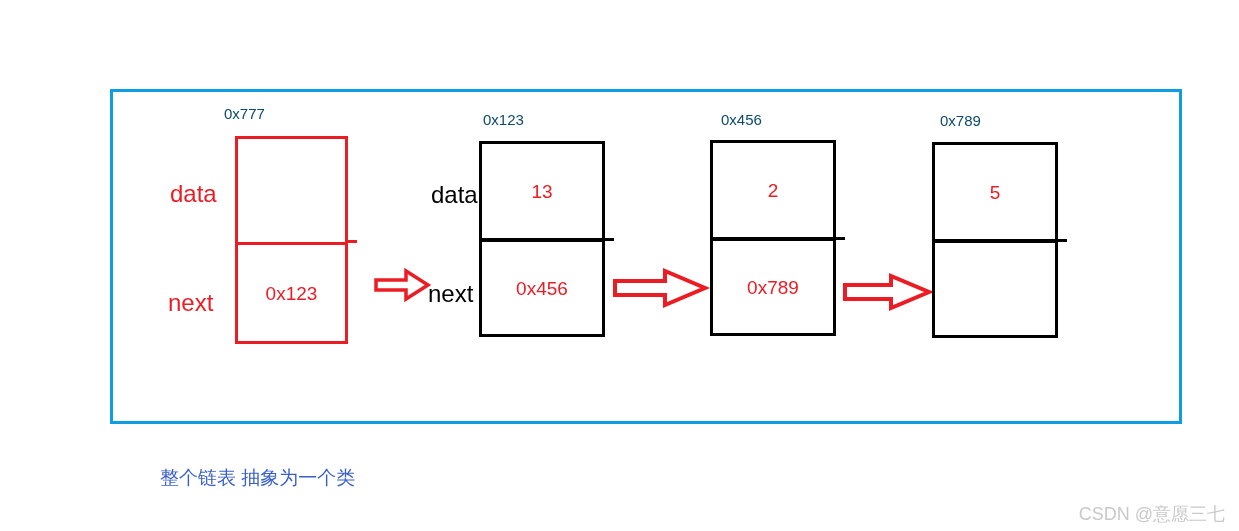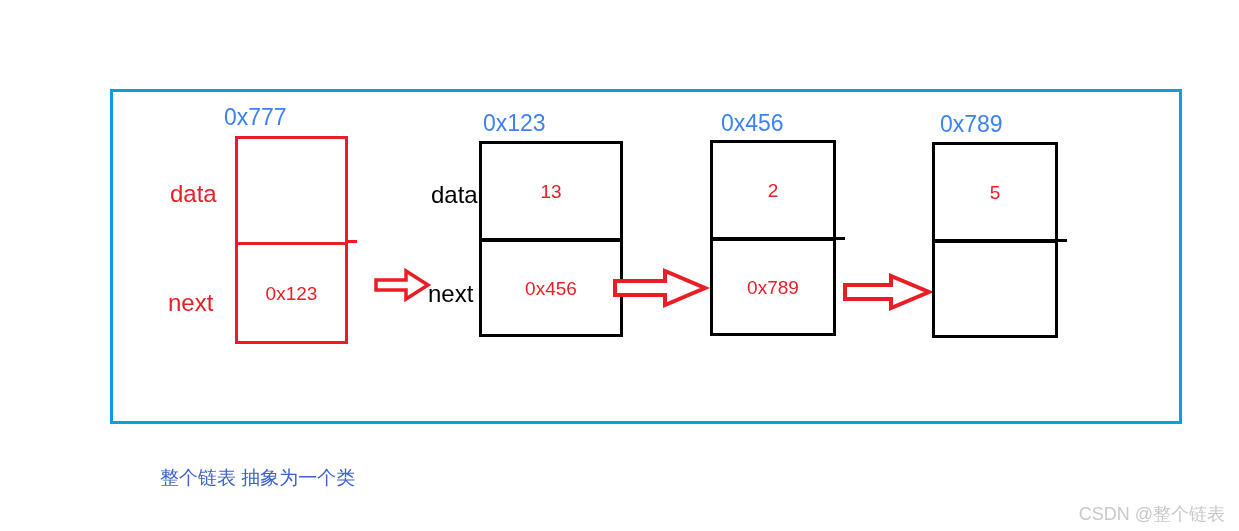--- a/index.html
+++ b/index.html
@@ -74,22 +74,22 @@
     position: absolute;
     height: 3px;
     width: 10px;
     background: #000000;
   }
   .divider-stub.red-stub { background: #ec1c24; }
 
   
   .addr-label {
     position: absolute;
-    color: #3b82f6;
-    font-size: 23px;
+    color: #0c4a6e;
+    font-size: 15px;
     font-family: "Liberation Sans", "DejaVu Sans", sans-serif;
     line-height: 1;
     white-space: nowrap;
   }
 
   
   .field-label {
     position: absolute;
     font-size: 24px;
     font-family: "Liberation Sans", "DejaVu Sans", sans-serif;
@@ -155,21 +155,21 @@
       <path d="M2,12 L32,12 L32,3 L54,17 L32,31 L32,22 L2,22 Z" fill="#ffffff" stroke="#ec1c24" stroke-width="3.5" stroke-linejoin="miter"></path>
     </svg>
   </div>
 
   <div class="addr-label" style="left:483px; top:112px;">0x123</div>
 
   <div class="field-label black" style="left:431px; top:183px;">data</div>
 
   <div class="field-label black" style="left:428px; top:282px;">next</div>
 
-  <div class="node black" style="left:479px; top:141px; width:144px; height:196px;">
+  <div class="node black" style="left:479px; top:141px; width:126px; height:196px;">
     <div class="cell top">
       <span class="cell-value">13</span>
     </div>
     <div class="cell bottom">
       <span class="cell-value">0x456</span>
     </div>
   </div>
   <div class="divider-stub" style="left:604px; top:238px;"></div>
 
   <div class="arrow" style="left:613px; top:268px;">
@@ -200,15 +200,15 @@
 
   <div class="node black" style="left:932px; top:142px; width:126px; height:196px;">
     <div class="cell top">
       <span class="cell-value">5</span>
     </div>
   </div>
   <div class="divider-stub" style="left:1057px; top:239px;"></div>
 
   <div id="caption">整个链表 抽象为一个类</div>
 
-  <div id="watermark">CSDN @整个链表</div>
+  <div id="watermark">CSDN @意愿三七</div>
 
 </div>
 
 </body></html>

